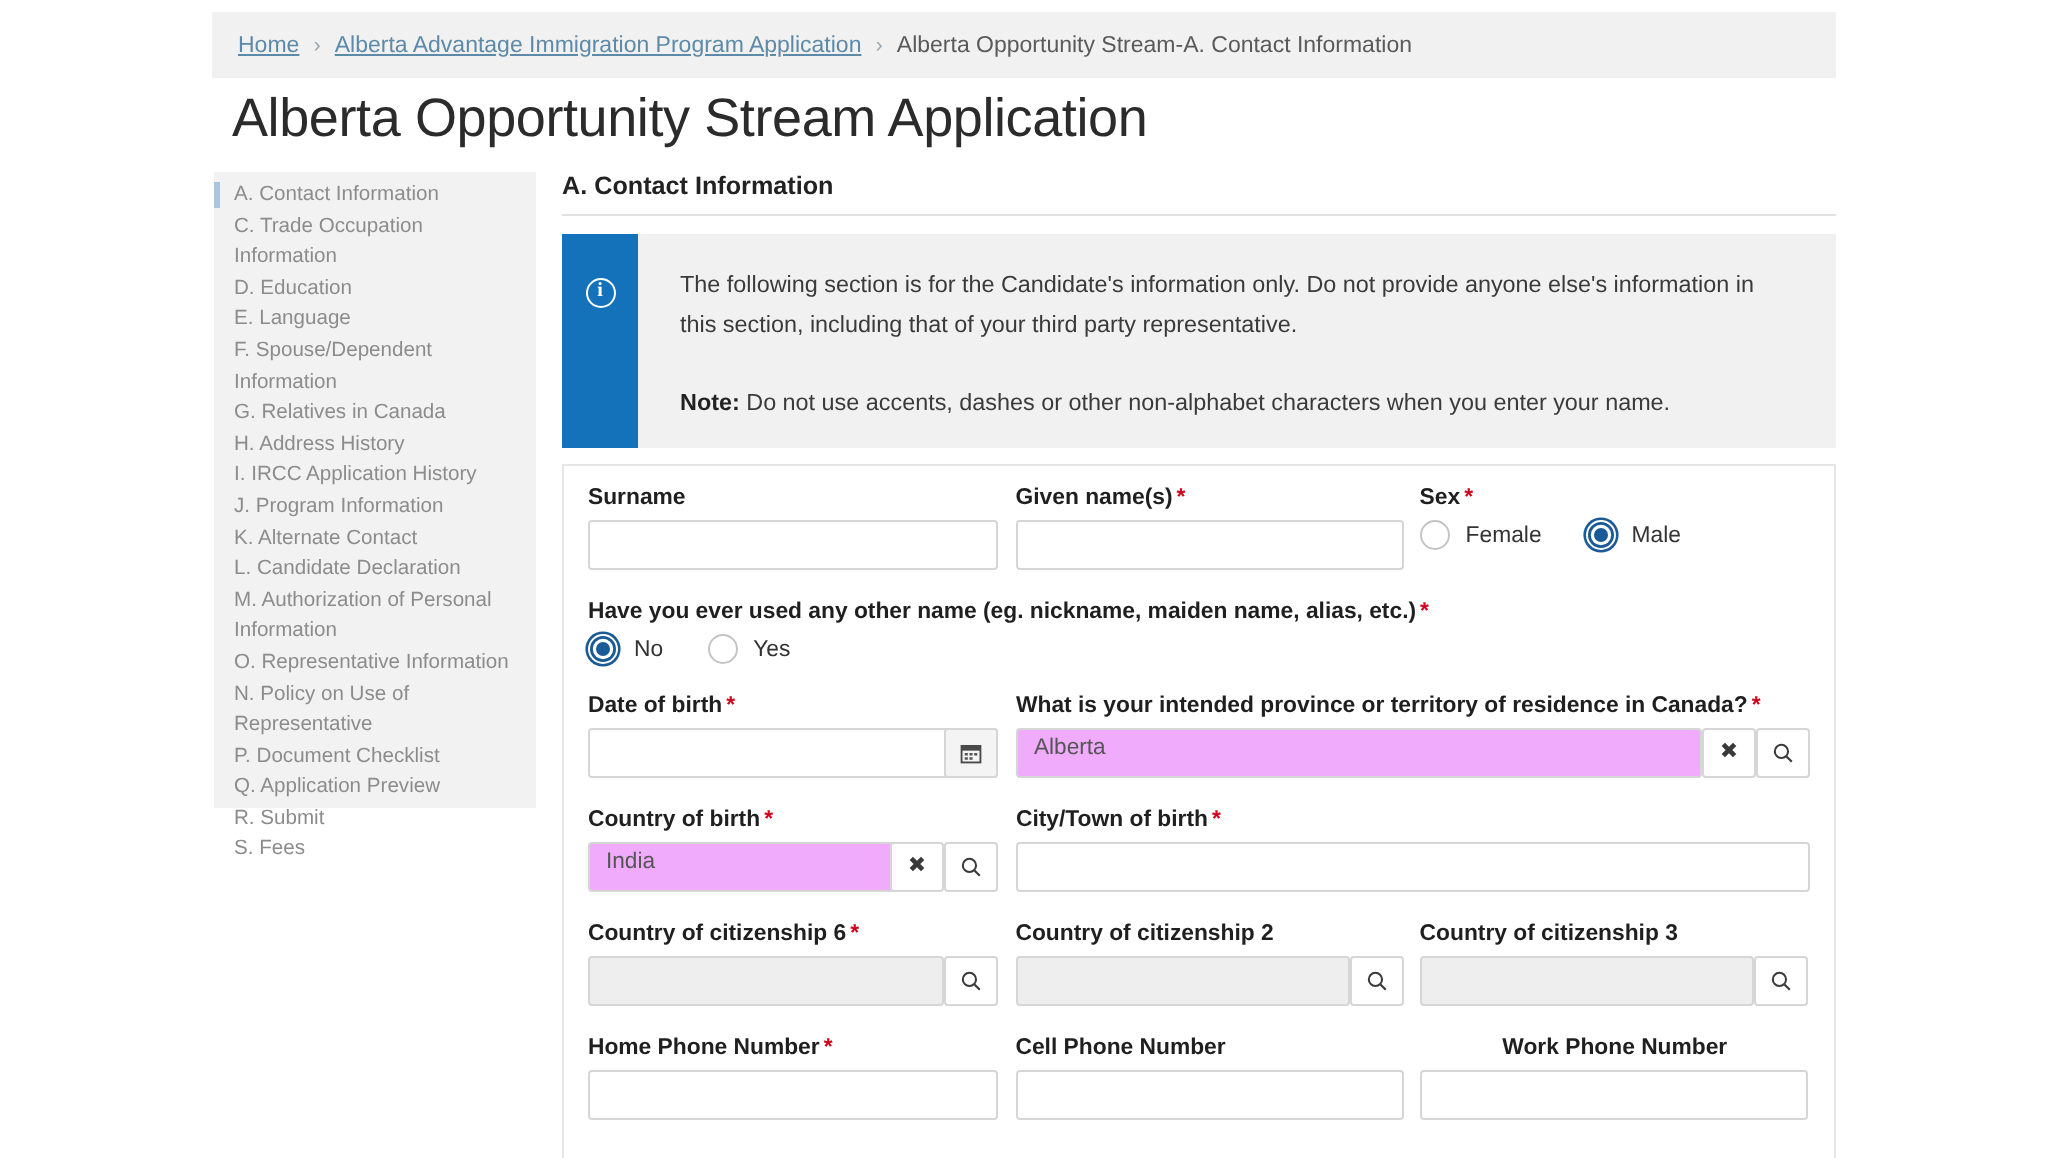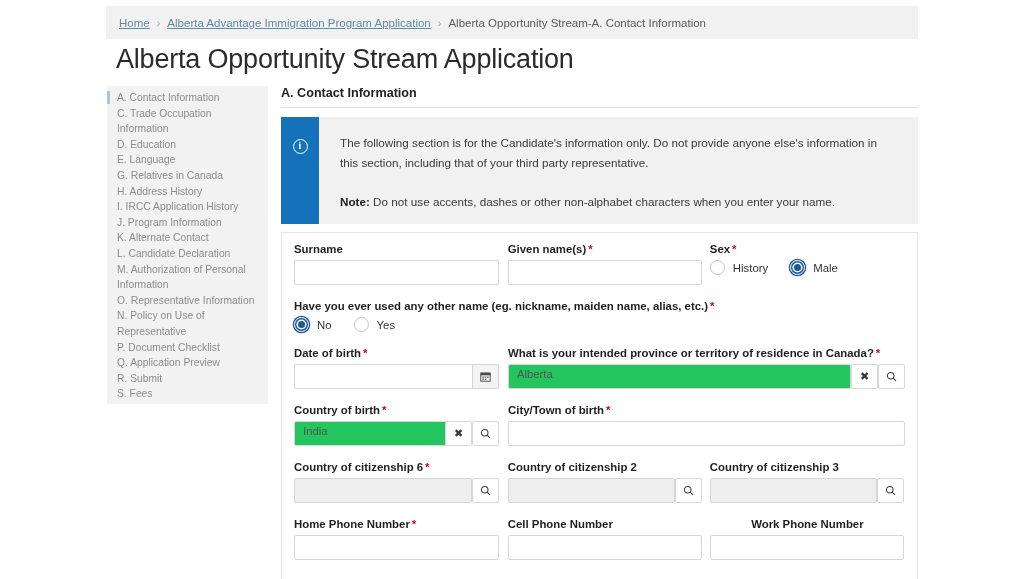--- a/index.html
+++ b/index.html
@@ -91,21 +91,21 @@
   .lbl {
     font-size: 11.4px; font-weight: bold; color: #1f1f1f;
     margin-bottom: 5px; white-space: nowrap;
   }
   .req { color: #d0021b; font-weight: bold; margin-left: 2px; }
 
   .fld { position: relative; }
   .inp {
     height: 25px; border: 1px solid #d6d6d6; background: #fff; border-radius: 2px;
   }
-  .inp.filled { background: #22c55e; }
+  .inp.filled { background: #f0abfc; }
   .inp.grey { background: #eeeeee; }
   .inp-txt {
     position: absolute; left: 9px; top: 4px; font-size: 11.3px; color: #555;
   }
   .btn-sq {
     position: absolute; top: 0; width: 27px; height: 25px;
     border: 1px solid #d6d6d6; background: #fff; border-radius: 2px;
     display: flex; align-items: center; justify-content: center;
     color: #3a3a3a; font-size: 12px; cursor: pointer;
   }
@@ -140,20 +140,21 @@
     <span class="crumb-current">Alberta Opportunity Stream-A. Contact Information</span>
   </div>
 
   <div class="page-title">Alberta Opportunity Stream Application</div>
 
   <div class="sidebar" id="sidebar">
       <div class="side-item active">A. Contact Information</div>
       <div class="side-item">C. Trade Occupation Information</div>
       <div class="side-item">D. Education</div>
       <div class="side-item">E. Language</div>
+      <div class="side-item">F. Spouse/Dependent Information</div>
       <div class="side-item">G. Relatives in Canada</div>
       <div class="side-item">H. Address History</div>
       <div class="side-item">I. IRCC Application History</div>
       <div class="side-item">J. Program Information</div>
       <div class="side-item">K. Alternate Contact</div>
       <div class="side-item">L. Candidate Declaration</div>
       <div class="side-item">M. Authorization of Personal Information</div>
       <div class="side-item">O. Representative Information</div>
       <div class="side-item">N. Policy on Use of Representative</div>
       <div class="side-item">P. Document Checklist</div>
@@ -183,21 +184,21 @@
         <div class="inp" style="width:205px;"></div>
       </div>
       <div class="fld" style="width:207px;">
         <div class="lbl"><span>Given name(s)</span><span class="req">*</span></div>
         <div class="inp" style="width:194px;"></div>
       </div>
       <div class="fld" style="width:200px;">
         <div class="lbl"><span>Sex</span><span class="req">*</span></div>
         <div class="radio-wrap" style="margin-top:3px;">
           <span class="rad"></span>
-          <span class="rad-lbl">History</span>
+          <span class="rad-lbl">Female</span>
           <span class="rad on"></span>
           <span class="rad-lbl">Male</span>
         </div>
       </div>
     </div>
 
     <div class="row" style="margin-top:15px; display:block;">
       <div class="lbl"><span>Have you ever used any other name (eg. nickname, maiden name, alias, etc.)</span><span class="req">*</span></div>
       <div class="radio-wrap" style="margin-top:3px;">
         <span class="rad on"></span>

